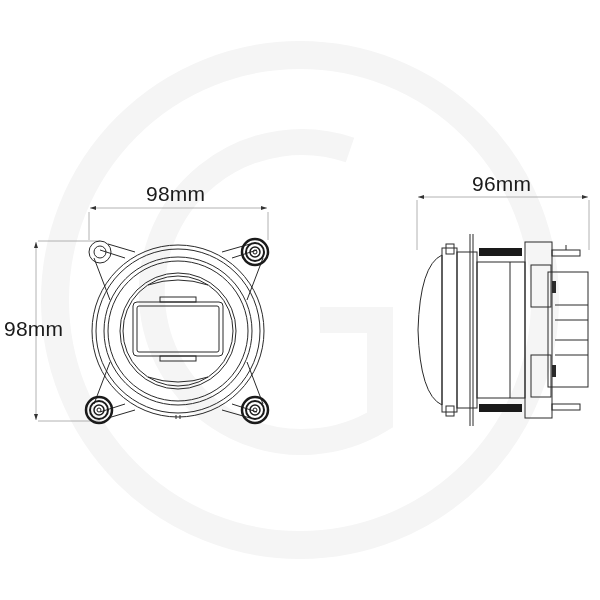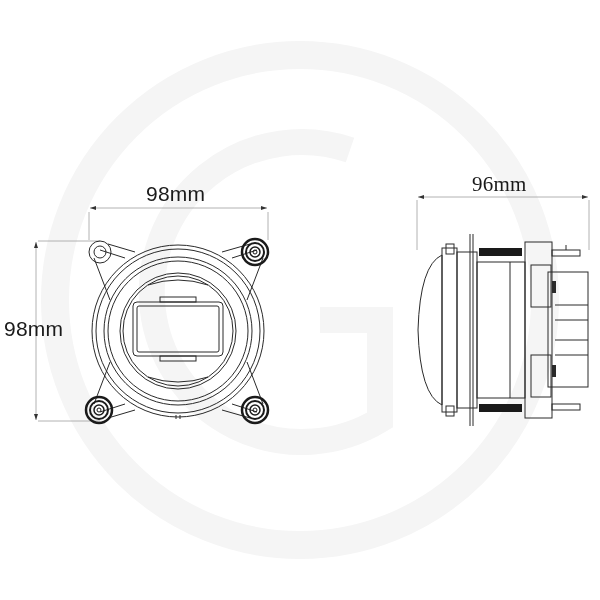--- a/index.html
+++ b/index.html
@@ -129,14 +129,14 @@
     </g>
 
     <g fill="#2a2a2a">
       <rect x="552" y="281" width="4" height="12"></rect>
       <rect x="552" y="365" width="4" height="12"></rect>
     </g>
   </svg>
 
   <div class="dim-label" style="left:146px; top:182px;">98mm</div>
   <div class="dim-label" style="left:4px; top:317px;">98mm</div>
-  <div class="dim-label" style="left:472px; top:172px;font-family:Liberation Serif, serif;">96mm</div>
+  <div class="dim-label" style="left:472px; top:172px;">96mm</div>
 </div>
 
 </body></html>

